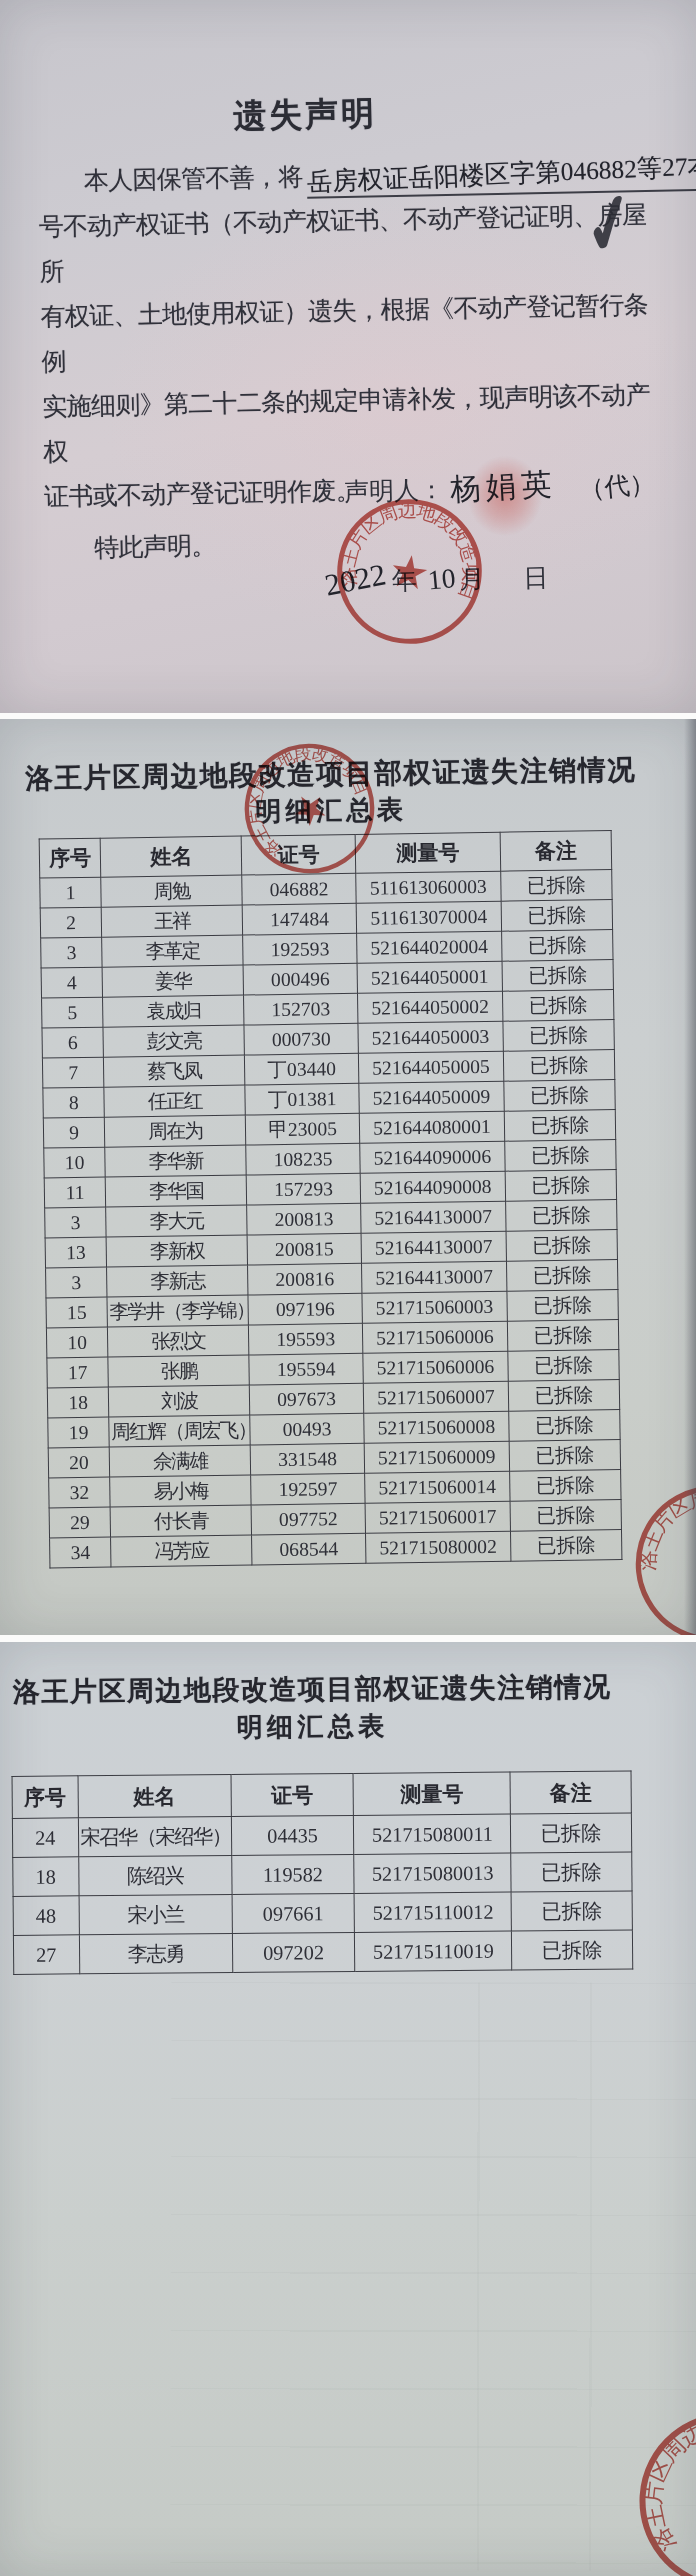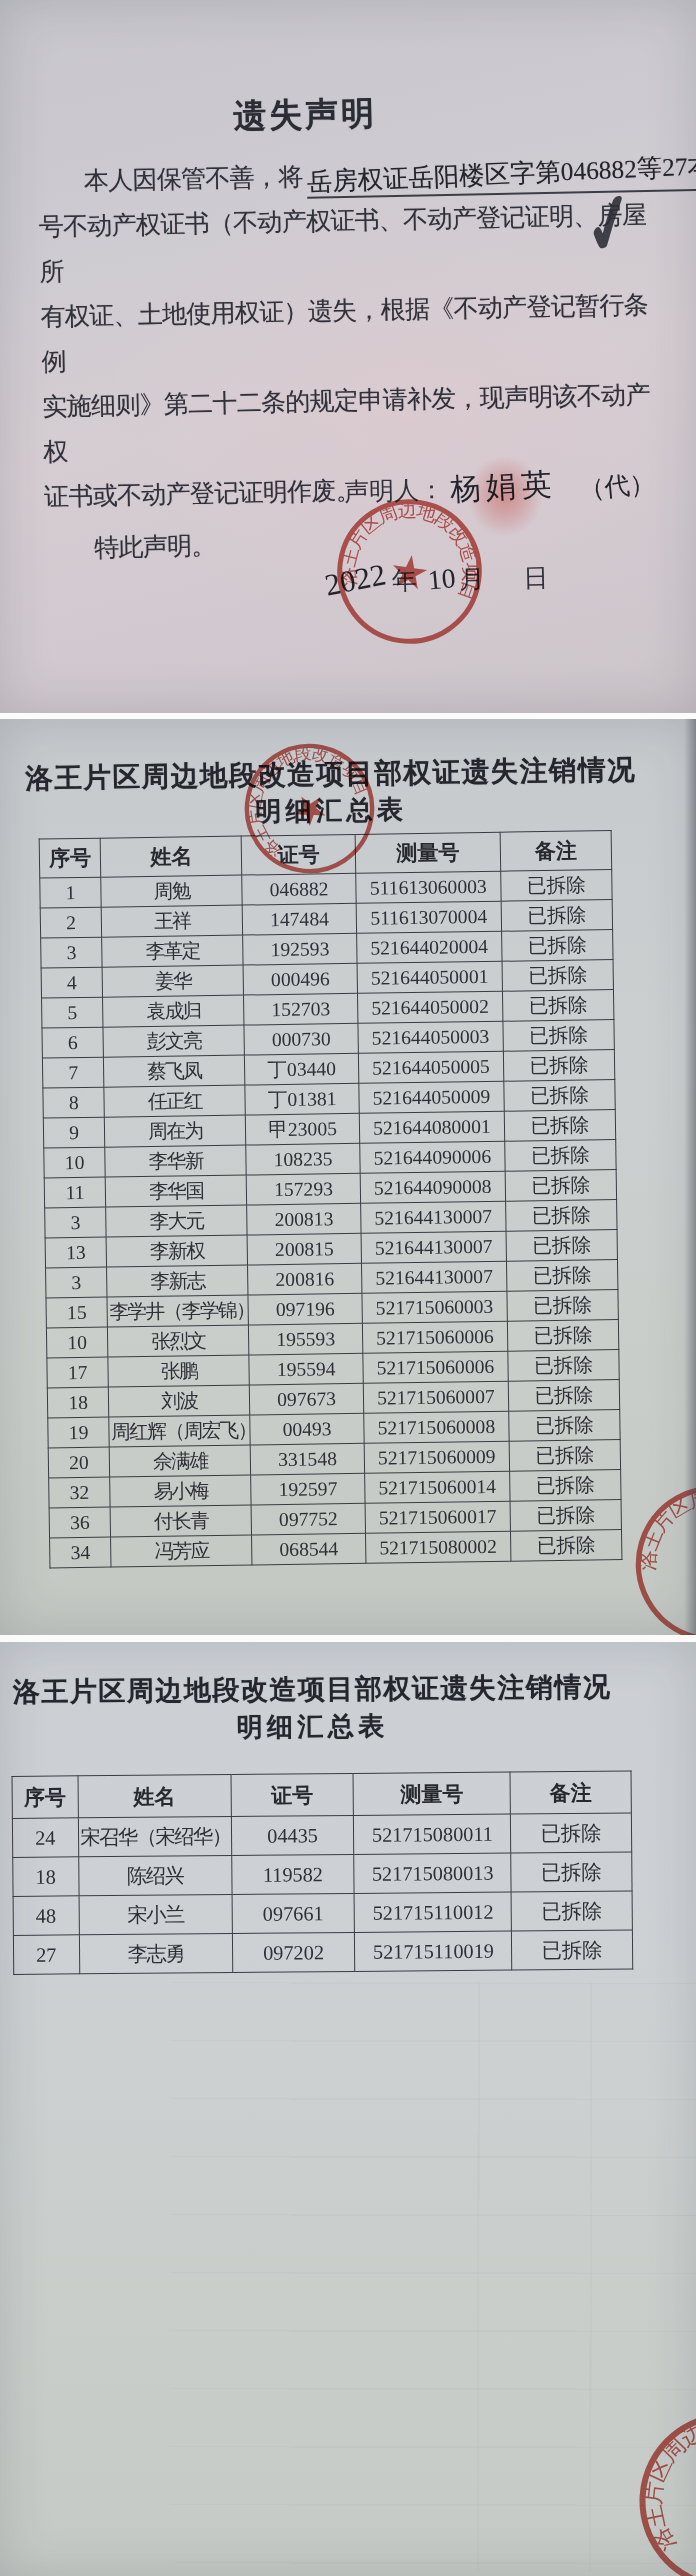--- a/index.html
+++ b/index.html
@@ -317,21 +317,21 @@
               <td>已拆除</td>
             </tr>
             <tr>
               <td>32</td>
               <td>易小梅</td>
               <td>192597</td>
               <td>521715060014</td>
               <td>已拆除</td>
             </tr>
             <tr>
-              <td>36</td>
+              <td>29</td>
               <td>付长青</td>
               <td>097752</td>
               <td>521715060017</td>
               <td>已拆除</td>
             </tr>
             <tr>
               <td>34</td>
               <td>冯芳应</td>
               <td>068544</td>
               <td>521715080002</td>

